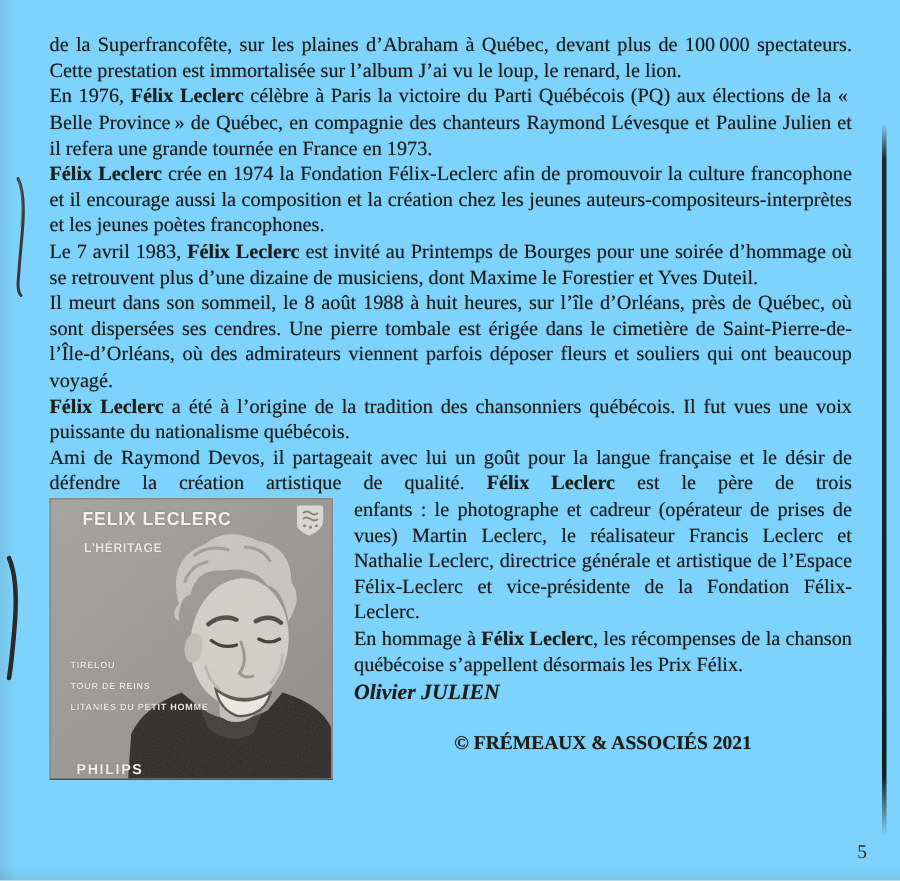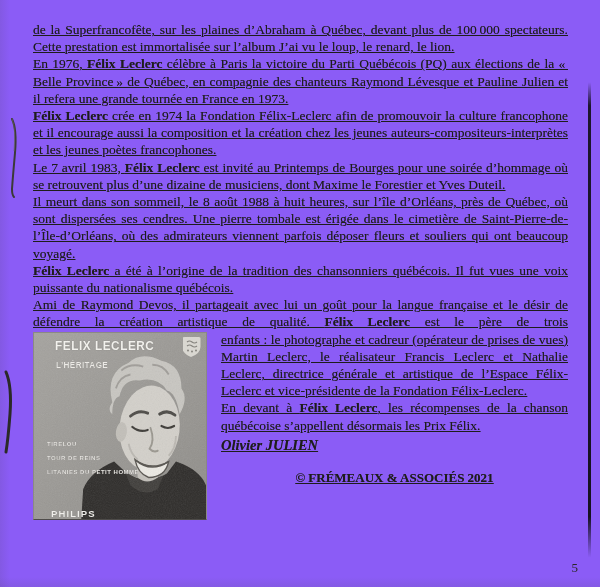--- a/index.html
+++ b/index.html
@@ -1,23 +1,22 @@
 <!DOCTYPE html>
 <html><head>
 <meta charset="utf-8">
 <style>
   html,body{margin:0;padding:0;background:#e8e8e6;}
   .page{
     position:relative;
     width:600px;height:587px;
-    background:#8b5cf6;
+    background:#7dd3fc;
     overflow:hidden;
     font-family:"Liberation Serif", serif;
     color:#1e1d1b;
-    text-decoration:underline;
   }
   
   .left-shade{position:absolute;left:0;top:0;width:10px;height:100%;
     background:linear-gradient(to right, rgba(60,60,58,0.10), rgba(60,60,58,0));}
   .right-edge-line{position:absolute;left:588px;top:0;width:3px;height:587px;
     background:linear-gradient(to bottom, rgba(10,10,10,0) 14%, rgba(10,10,10,0.85) 18%,
       rgba(10,10,10,0.9) 88%, rgba(10,10,10,0) 95%);}
   .bottom-shade{position:absolute;left:0;bottom:0;width:100%;height:10px;
     background:linear-gradient(to bottom, rgba(70,70,68,0), rgba(70,70,68,0.10));}
   .staples{position:absolute;left:0;top:0;width:22px;height:587px;}
@@ -31,21 +30,21 @@
     text-align:justify;
     text-shadow:0 0 0.5px rgba(30,29,27,0.55);
   }
   .text-col p{margin:0;padding:0;hyphens:none;}
   .text-col p.justify-last{text-align-last:justify;}
   .text-col b{font-weight:bold;}
 
   
   .cover{
     float:left;
-    width:174px;height:188px;
+    width:189px;height:188px;
     margin:1px 14px 5px 0;
     position:relative;
     background:#9c9a96;
     border:1px solid #8b8985;
     border-bottom-color:#4e4c4a;
     box-sizing:border-box;
     overflow:hidden;
   }
   .cover svg.photo{position:absolute;left:0;top:0;width:100%;height:100%;}
   .cover-artist{
@@ -171,21 +170,21 @@
 
       <div class="cover-tracks">
           <div>TIRELOU</div>
           <div>TOUR DE REINS</div>
           <div>LITANIES DU PETIT HOMME</div>
         </div>
       <div class="cover-label">PHILIPS</div>
     </div>
 
     <p><span>enfants : le photographe et cadreur (opérateur de prises de vues) Martin Leclerc, le réalisateur Francis Leclerc et Nathalie Leclerc, directrice générale et artistique de l’Espace Félix-Leclerc et vice-présidente de la Fondation Félix-Leclerc.</span></p>
-    <p><span>En devant à </span><b>Félix Leclerc</b><span>, les récompenses de la chanson québécoise s’appellent désormais les Prix Félix.</span></p>
+    <p><span>En hommage à </span><b>Félix Leclerc</b><span>, les récompenses de la chanson québécoise s’appellent désormais les Prix Félix.</span></p>
 
     <div class="signature">Olivier JULIEN</div>
 
     <div class="credits">
       <div>© FRÉMEAUX &amp; ASSOCIÉS 2021</div>
     </div>
   </div>
 
   <div class="page-number">5</div>
 </div>

